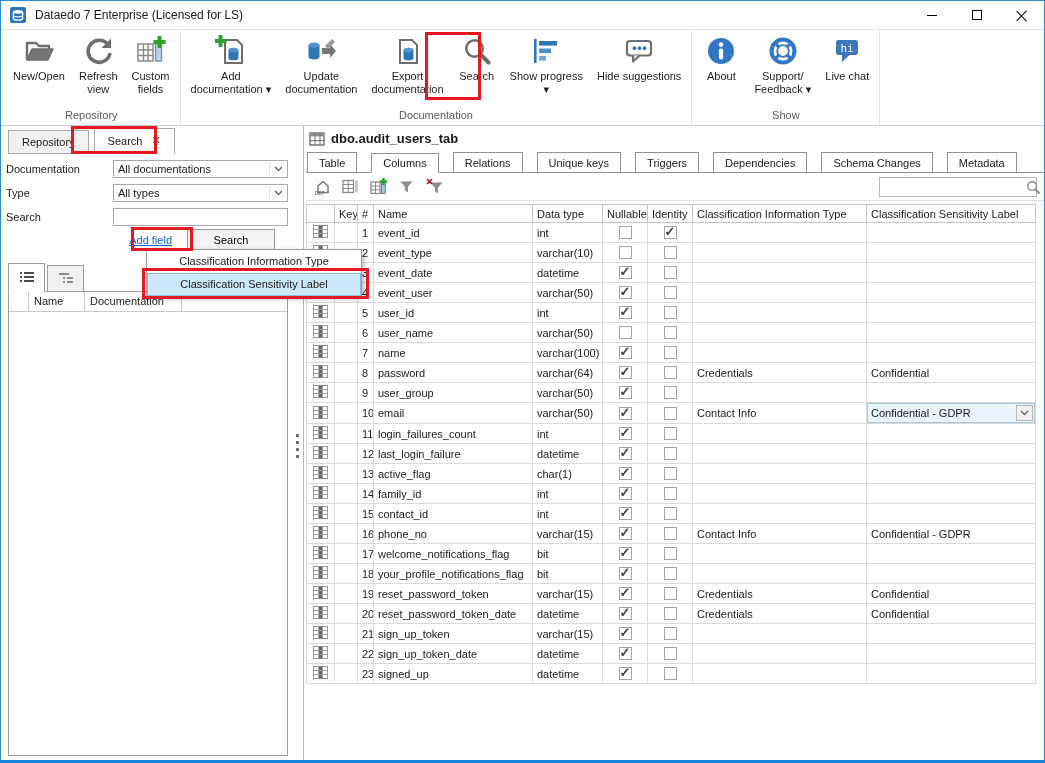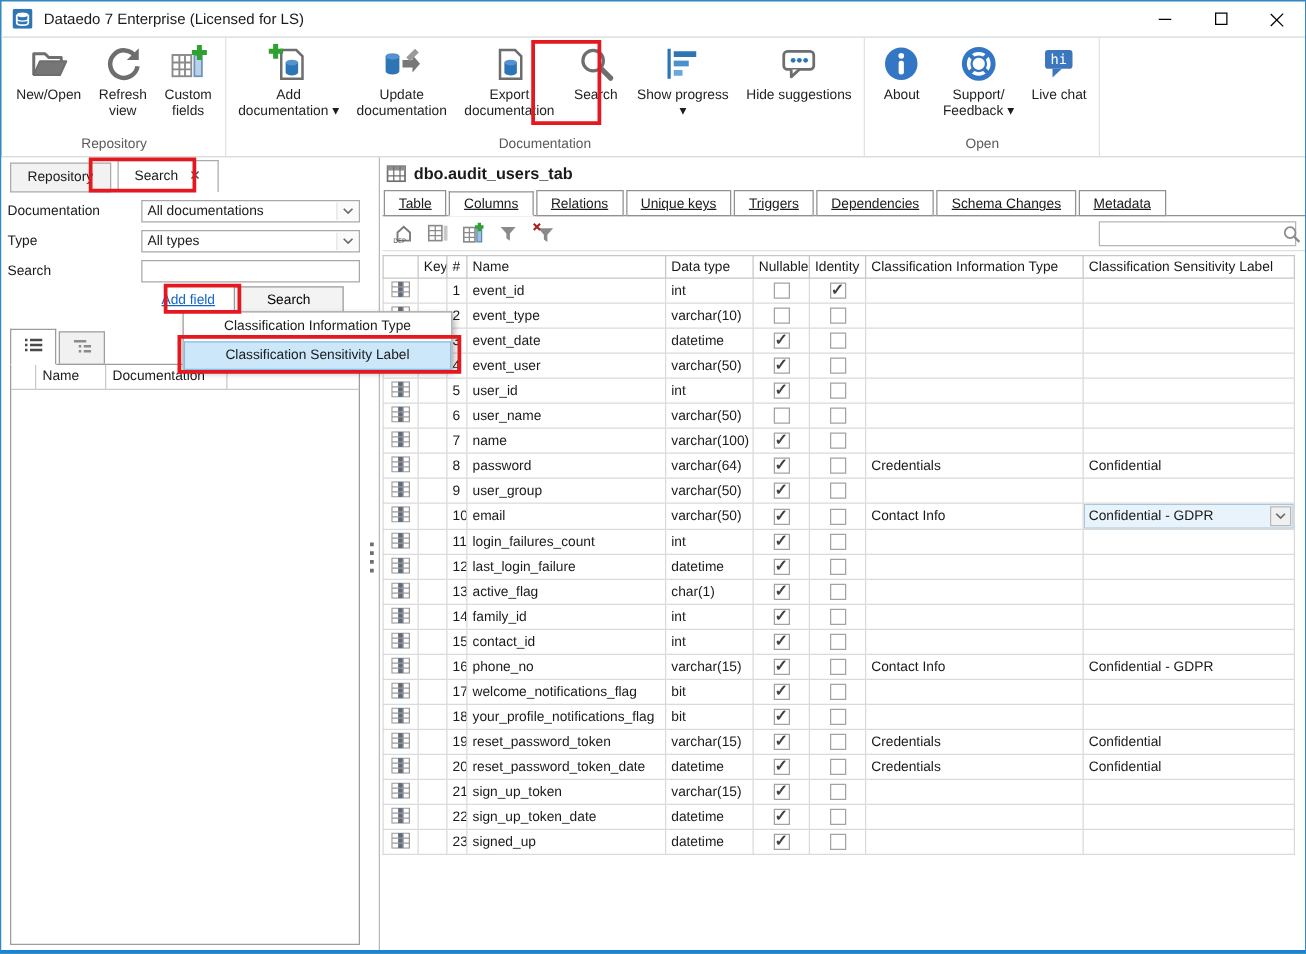--- a/index.html
+++ b/index.html
@@ -1,19 +1,19 @@
 <!DOCTYPE html>
 <html><head>
 <meta charset="utf-8">
 <style>
   * { margin:0; padding:0; box-sizing:border-box; }
   html,body { background:#e8e8e8; }
   body { font-family:"Liberation Sans", sans-serif; font-size:11px; color:#1a1a1a; }
 
-  .window{ position:relative; width:1045px; height:763px; background:#0f766e;
+  .window{ position:relative; width:1045px; height:763px; background:#d946ef;
     border:1px solid #2f86d2; border-bottom:3px solid #1883d7; overflow:hidden; }
 
   
   .titlebar{ position:absolute; top:0; left:0; right:0; height:29px; background:#fff;
     border-bottom:1px solid #e2e2e2; display:flex; align-items:center; }
   .app-icon{ width:16px; height:16px; margin-left:9px; display:inline-block; }
   .title-text{ margin-left:9px; font-size:12px; }
   .win-controls{ margin-left:auto; display:flex; height:100%; }
   .win-btn{ width:45px; height:100%; display:flex; align-items:center; justify-content:center; }
   .glyph-min{ width:10px; height:1px; background:#000; display:block; }
@@ -76,21 +76,21 @@
     font-size:11px; overflow:hidden; white-space:nowrap; }
   .rh-ind{ width:20px; } .rh-name{ width:56px; } .rh-doc{ width:97px; } .rh-rest{ flex:1; border-right:none; }
 
   
   .obj-title{ height:25px; display:flex; align-items:center; gap:6px; padding-left:3px;
     font-weight:bold; font-size:13px; }
   .obj-icon svg{ display:block; }
   .main-tabs{ display:flex; align-items:flex-end; height:22px; border-bottom:1px solid #919191;
     padding-left:1px; }
   .mtab{ padding:4px 11px 3px 11px; border:1px solid #919191; border-bottom:none; background:#fff;
-    margin-right:2px; margin-bottom:-1px; font-size:11px; border-bottom:1px solid #919191;text-decoration:underline; }
+    margin-right:14px; margin-bottom:-1px; font-size:11px; border-bottom:1px solid #919191; }
   .mtab.active{ border-bottom:1px solid #fff; padding-top:3px; }
   .main-toolbar{ position:relative; height:28px; border-bottom:1px solid #e0e0e0; display:flex;
     align-items:center; gap:4px; padding-left:4px; }
   .tb-btn{ width:24px; height:22px; display:flex; align-items:center; justify-content:center; }
   .tb-ic svg{ width:17px; height:17px; display:block; }
   .grid-search{ position:absolute; right:7px; top:4px; width:158px; height:20px;
     border:1px solid #b5b5b5; display:flex; align-items:center; background:#fff; }
   .grid-search input{ flex:1; border:none; outline:none; height:16px; padding-left:4px;
     font-size:11px; font-family:"Liberation Sans", sans-serif; }
   .grid-search .mag{ width:18px; display:flex; align-items:center; justify-content:center; }
@@ -309,21 +309,21 @@
             <span class="icon32">
               <svg viewBox="0 0 32 32">
                 <rect x="5" y="5" width="22" height="15" rx="2.5" fill="#3c77bd"></rect>
                 <path d="M11 20 v7 l7.5-7 z" fill="#3c77bd"></path>
                 <text x="16" y="16.5" font-size="11" fill="#fff" text-anchor="middle" font-family="DejaVu Sans Mono, monospace">hi</text>
               </svg>
             </span>
             <span class="ribbon-btn-label">Live chat</span>
           </div>
         </div>
-        <div class="ribbon-group-label">Open</div>
+        <div class="ribbon-group-label">Show</div>
       </div>
     </div>
 
   <div class="content">
 
     <div class="sidebar">
       <div class="side-tabs" id="side-tabs">
           <div class="side-tab">
             <span class="side-tab-label">Repository</span>
           </div>

